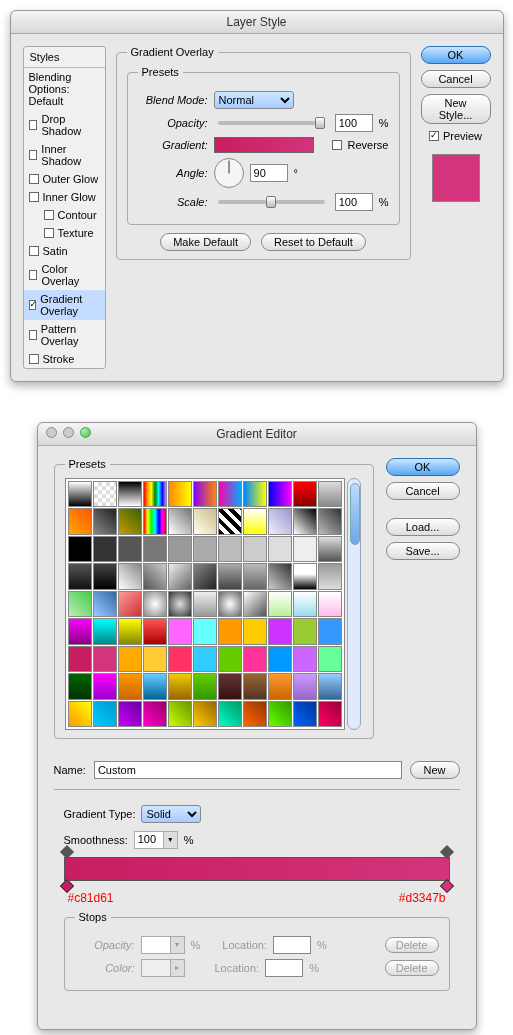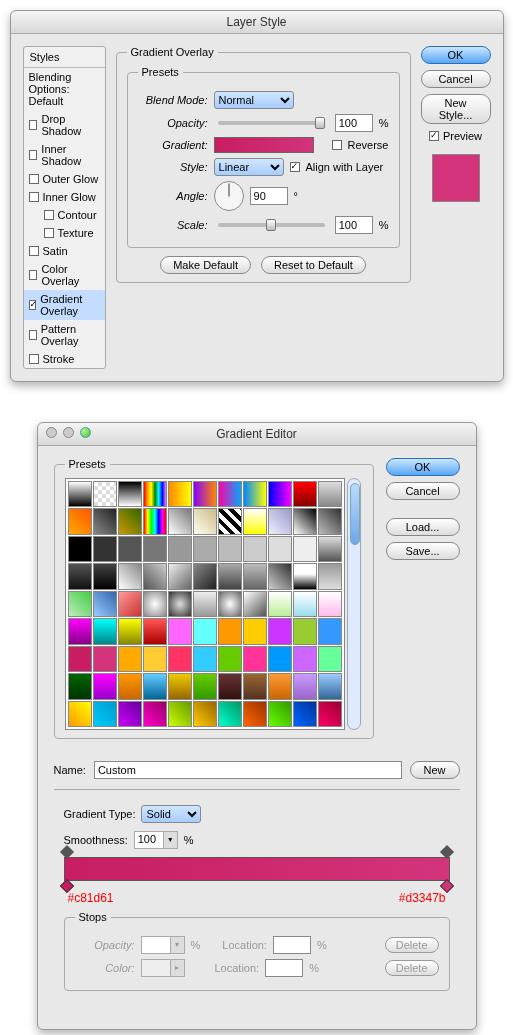--- a/index.html
+++ b/index.html
@@ -145,26 +145,20 @@
               </div>
             <input class="numbox" type="text" value="100" style="">
             <span>%</span>
           </div>
           <div class="form-row">
             <span class="lbl">Gradient:</span>
             <div class="grad-sw"></div>
             <span style="width:6px"></span>
             <span class="chk"></span>
             <span>Reverse</span>
-          </div>
-          <div class="form-row">
-            <span class="lbl">Style:</span>
-            <select class="select-aqua" style="width:70px"><option>Linear</option></select>
-            <span class="chk on"></span>
-            <span>Align with Layer</span>
           </div>
           <div class="form-row">
             <span class="lbl">Angle:</span>
             <div class="angle-dial"></div>
             <input class="numbox" type="text" value="90" style="">
             <span>°</span>
           </div>
           <div class="form-row">
             <span class="lbl">Scale:</span>
             <div class="slider">

